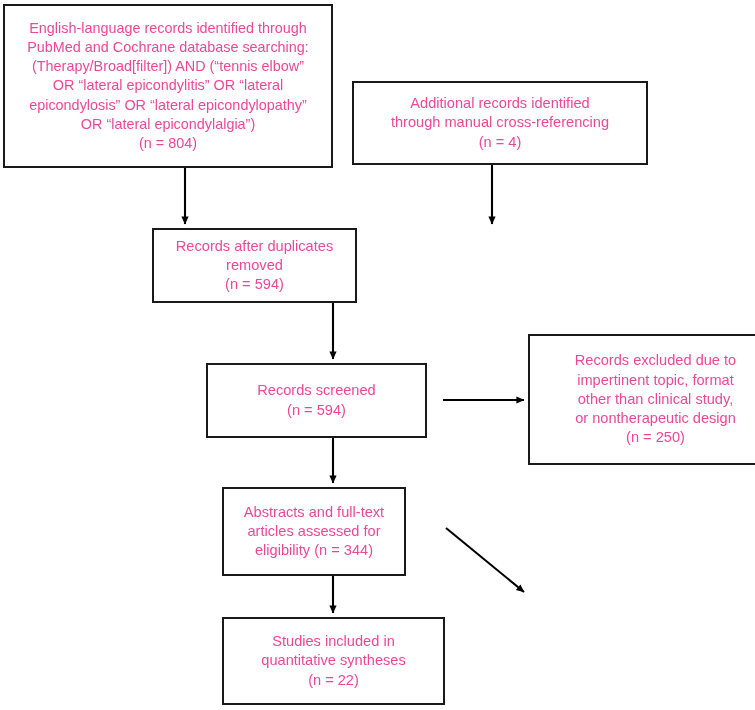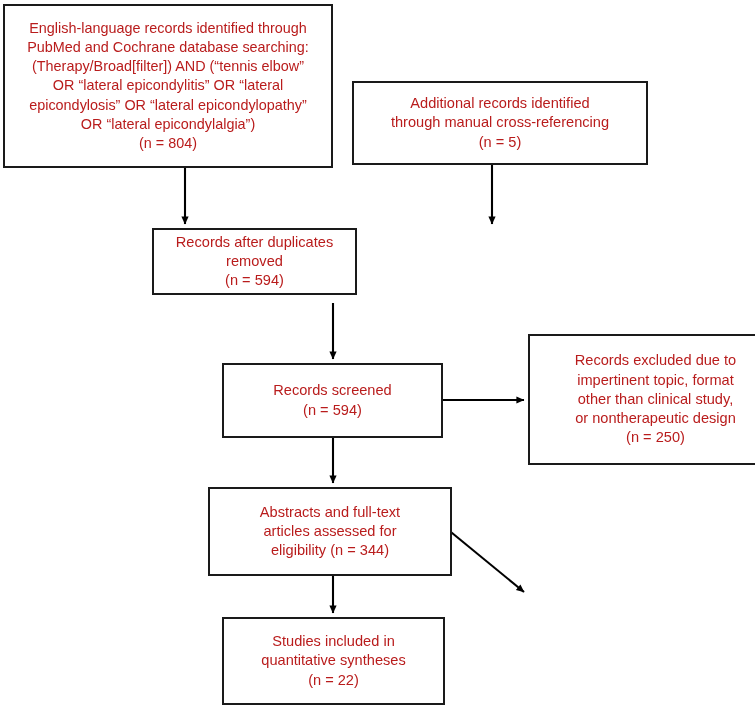--- a/index.html
+++ b/index.html
@@ -22,37 +22,37 @@
   .node {
     position: absolute;
     box-sizing: border-box;
     border: 2px solid #1a1a1a;
     background: #ffffff;
     display: flex;
     align-items: center;
     justify-content: center;
     text-align: center;
     line-height: 1.32;
-    color: #b91c1c;
+    color: #ec4899;
     white-space: pre-line;
     padding: 2px 6px;
   }
   .node-text {
     display: block;
     width: 100%;
     white-space: pre-line;
   }
 
   
   #node-identification-db   { left: 3px;   top: 4px;   width: 330px; height: 164px; font-size: 14.4px; }
   #node-identification-man  { left: 352px; top: 81px;  width: 296px; height: 84px;  font-size: 14.6px; }
-  #node-duplicates-removed  { left: 152px; top: 228px; width: 205px; height: 67px;  font-size: 14.6px; align-items: center; }
-  #node-records-screened    { left: 222px; top: 363px; width: 221px; height: 75px;  font-size: 14.6px; }
+  #node-duplicates-removed  { left: 152px; top: 228px; width: 205px; height: 75px;  font-size: 14.6px; align-items: center; }
+  #node-records-screened    { left: 206px; top: 363px; width: 221px; height: 75px;  font-size: 14.6px; }
   #node-records-excluded    { left: 528px; top: 334px; width: 255px; height: 131px; font-size: 14.6px; }
-  #node-eligibility         { left: 208px; top: 487px; width: 244px; height: 89px;  font-size: 14.6px; }
+  #node-eligibility         { left: 222px; top: 487px; width: 184px; height: 89px;  font-size: 14.6px; }
   #node-studies-excluded    { left: 528px; top: 485px; width: 223px; height: 220px; font-size: 14.6px; }
   #node-included            { left: 222px; top: 617px; width: 223px; height: 88px;  font-size: 14.6px; }
 
   
   #connectors {
     position: absolute;
     left: 0;
     top: 0;
     width: 755px;
     height: 710px;
@@ -92,21 +92,21 @@
 (Therapy/Broad[filter]) AND (“tennis elbow”
 OR “lateral epicondylitis” OR “lateral
 epicondylosis” OR “lateral epicondylopathy”
 OR “lateral epicondylalgia”)
 (n = 804)</span>
   </div>
 
   <div class="node" id="node-identification-man">
     <span class="node-text">Additional records identified
 through manual cross-referencing
-(n = 5)</span>
+(n = 4)</span>
   </div>
 
   <div class="node" id="node-duplicates-removed">
     <span class="node-text">Records after duplicates removed
 (n = 594)</span>
   </div>
 
   <div class="node" id="node-records-screened">
     <span class="node-text">Records screened
 (n = 594)</span>

